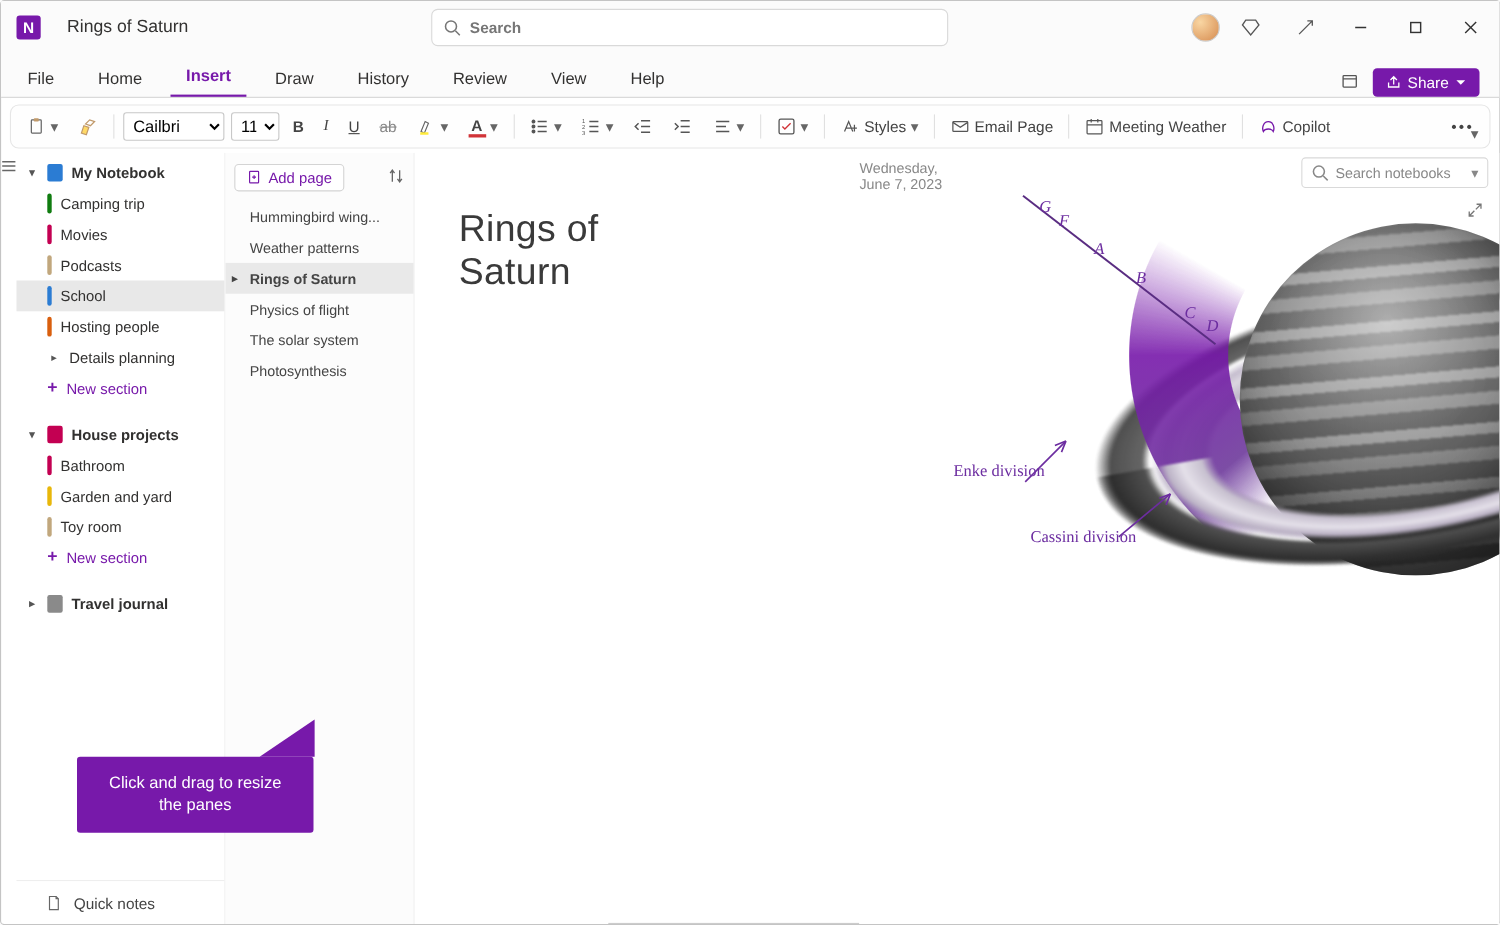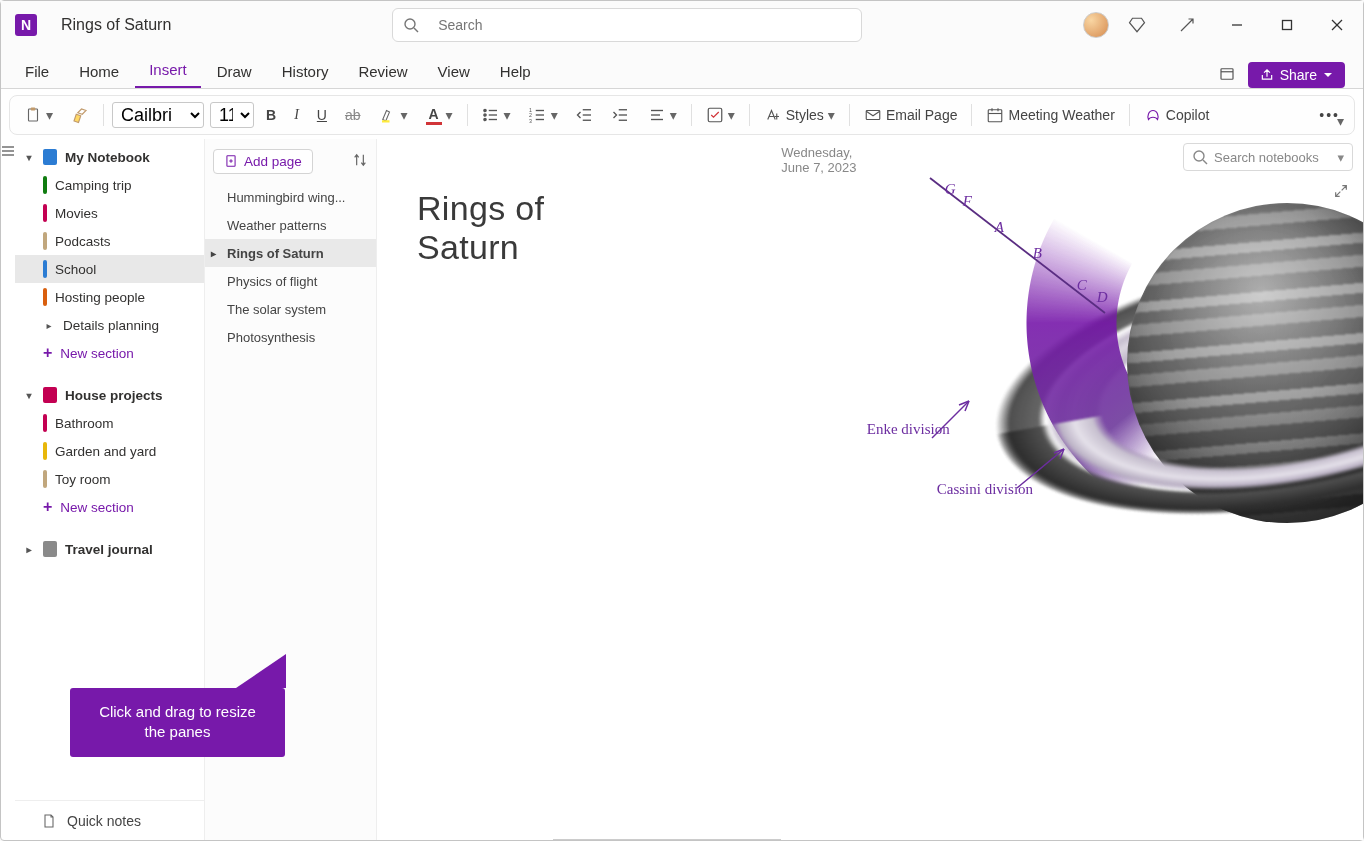--- a/index.html
+++ b/index.html
@@ -49,43 +49,43 @@
   }
   .app-icon::before{content:"N";}
   .doc-title { font-size: 16px; color: var(--dark-text); margin-left:4px; }
   .search-wrap { flex:1; display:flex; justify-content:center; }
   .search {
     width: 470px; height: 34px;
     border: 1px solid #D9D9D9;
     border-radius: 6px;
     background: #FFFFFF;
     display:flex; align-items:center; padding:0 10px;
-    color:#767676; gap:19px;
+    color:#767676; gap:8px;font-weight:bold;
   }
   .titlebar-right { display:flex; align-items:center; gap:6px; }
   .avatar { width:26px; height:26px; border-radius:50%; background: radial-gradient(circle at 30% 30%, #f9d6a3, #d68b4f); border:1px solid #ccc;}
   .tb-btn { width:44px; height:40px; display:flex; align-items:center; justify-content:center; color:#555;}
   
   .ribbon-tabs {
     height: 40px;
     display:flex; align-items:flex-end;
     padding: 0 10px;
     border-bottom:1px solid #d6d6d6;
-    gap: 2px;
+    gap: 12px;
     background:#FBFBFB;
   }
   .tab {
     padding: 8px 14px;
     font-size: 15px;
     color: var(--dark-text);
     cursor:pointer;
   }
   .tab.active {
     color: var(--accent);
-    font-weight:400;
+    font-weight:700;
     border-bottom: 2.5px solid var(--accent);
     margin-top: 48px;
   }
   .ribbon-right { margin-left:auto; display:flex; align-items:center; gap:12px; padding-right:8px;}
   .share-btn{
     background: var(--accent);
     color:white; padding:5px 12px; border-radius:4px; font-size:14px;
     display:flex; align-items:center; gap:6px;
   }
   
@@ -97,21 +97,21 @@
     display:flex; align-items:center;
     padding: 0 8px;
     gap: 6px;
     background:#FEFEFE;
     position:relative;
   }
   .tb-sep{ width:1px; height:22px; background:#e0e0e0; margin:0 2px;}
   .tool { height:30px; display:flex; align-items:center; justify-content:center; padding:0 6px; border-radius:4px; cursor:pointer; font-size:14px; color:#444; gap:4px;}
   .tool svg{display:block;}
   select.font, select.size{
-    height:26px; border:1px solid #C8C8C8; border-radius:3px; background:#fff; font-size:18px; padding:0 4px;
+    height:26px; border:1px solid #C8C8C8; border-radius:3px; background:#fff; font-size:15px; padding:0 4px;
   }
   select.font{width:92px;}
   select.size{width:44px;}
   .toolbar .chev{ color:#666; }
   .toolbar-ellipsis{ margin-left:auto; }
 
   
   .body {
     flex:1; display:flex; min-height:0;
   }

